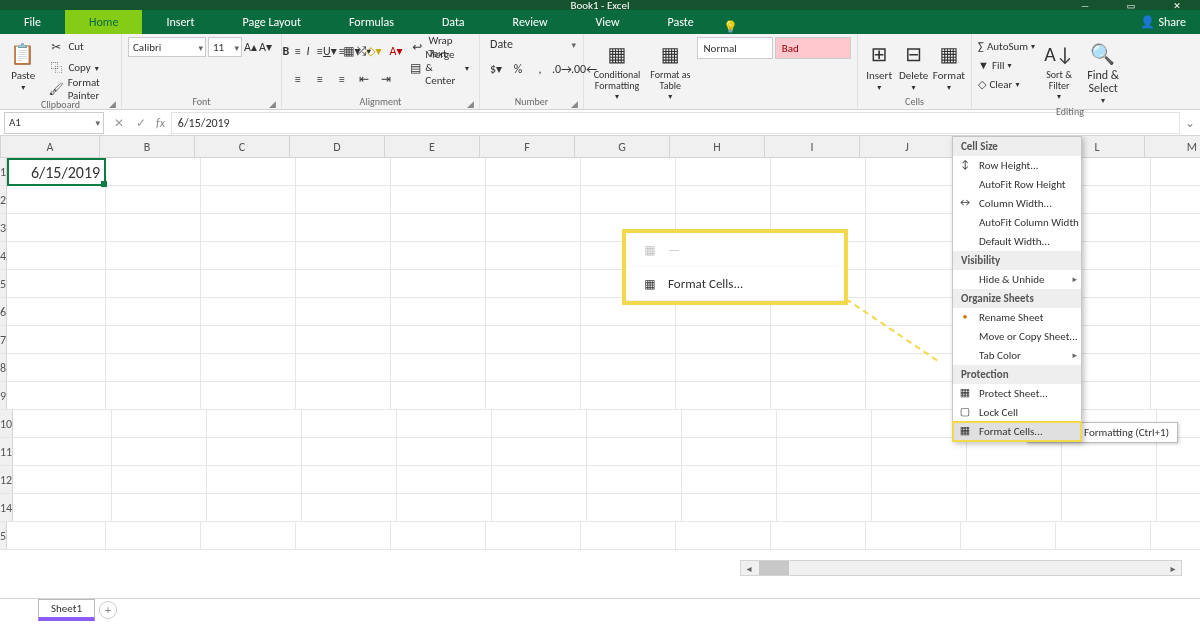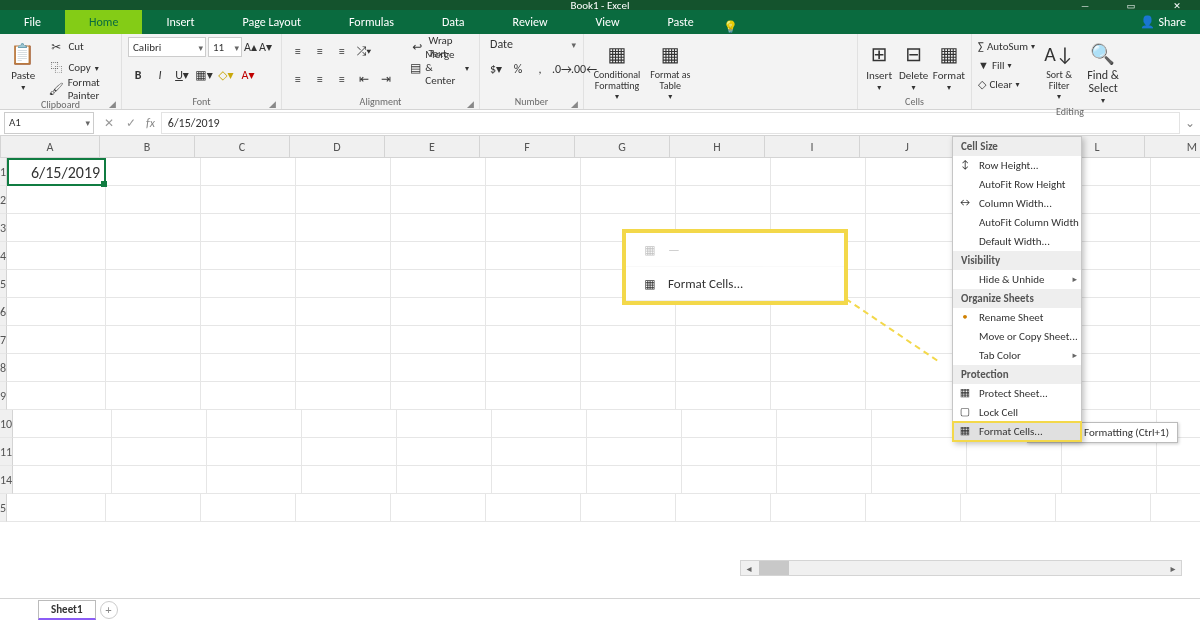--- a/index.html
+++ b/index.html
@@ -33,21 +33,21 @@
 .style-gal{display:flex;flex-direction:column;gap:2px;width:160px}
 .style-gal .row{display:flex;gap:2px}
 .style-cell{flex:1;height:22px;border:1px solid #ccc;font-size:11px;display:flex;align-items:center;padding:0 6px}
 .style-normal{background:#fff}
 .style-bad{background:#ffc7ce;color:#9c0006}
 .style-good{background:#c6efce;color:#006100}
 .style-neutral{background:#ffeb9c;color:#9c5700}
 .edit-col{display:flex;flex-direction:column;gap:1px;font-size:11px}
 .edit-col .erow{display:flex;align-items:center;gap:3px;height:18px}
 .namebar{height:26px;background:#fff;border-bottom:1px solid #d4d4d4;display:flex;align-items:center}
-.namebox{width:90px;height:22px;border:1px solid #ccc;margin-left:4px;display:flex;align-items:center;padding:0 4px;font-size:11px;position:relative}
+.namebox{width:100px;height:22px;border:1px solid #ccc;margin-left:4px;display:flex;align-items:center;padding:0 4px;font-size:11px;position:relative}
 .namebox::after{content:"▾";position:absolute;right:3px;font-size:9px;color:#666}
 .fx-btns{display:flex;margin:0 4px}
 .fx-btns div{width:22px;text-align:center;color:#999;font-size:12px}
 .fx-lab{font-style:italic;font-size:12px;margin-right:6px;color:#888}
 .formula-area{flex:1;height:22px;border:1px solid #e3e3e3;padding:0 6px;font-size:12px;display:flex;align-items:center}
 .expand{width:20px;text-align:center;color:#888}
 .sheet{position:relative;height:462px;overflow:hidden}
 .colhdr{display:flex;height:22px;border-bottom:1px solid #d4d4d4}
 .rownum-col{width:36px;background:#f0f0f0;border-right:1px solid #d4d4d4}
 .ch{flex:0 0 95px;background:#f0f0f0;border-right:1px solid #d4d4d4;text-align:center;line-height:22px;font-size:12px;color:#555}
@@ -64,21 +64,21 @@
 .callout-line{position:absolute;left:846px;top:162px;width:110px;height:0;border-top:2px dashed #f3d84a;transform:rotate(34deg);transform-origin:left;z-index:4}
 .dropdown{position:absolute;right:118px;top:0;width:130px;background:#fff;border:1px solid #c6c6c6;box-shadow:2px 2px 6px rgba(0,0,0,.25);z-index:30}
 .dd-hdr{background:#eee;padding:3px 8px;font-size:11px;font-weight:600;color:#555}
 .dd-item{padding:3px 8px 3px 26px;font-size:11px;position:relative;white-space:nowrap}
 .dd-item.hot{background:#e0e0e0;outline:2px solid #f3d84a;outline-offset:-1px}
 .dd-item .ddi{position:absolute;left:4px;top:2px;width:16px;height:16px;font-size:11px;text-align:center}
 .dd-item .arr{position:absolute;right:4px;top:3px;font-size:9px;color:#666}
 .tooltip{position:absolute;right:22px;top:286px;background:#fff;border:1px solid #bbb;padding:3px 8px;font-size:11px;z-index:29;box-shadow:1px 1px 3px rgba(0,0,0,.2)}
 .sheet-tabs{height:22px;background:#fff;border-top:1px solid #d4d4d4;display:flex;align-items:center;padding-left:38px;gap:4px}
 .stab{padding:2px 12px;border:1px solid #bbb;border-bottom:none;font-size:11px;background:#fff}
-.stab.active{border-bottom:2px solid #8b5cf6;font-weight:700}
+.stab.active{border-bottom:4px solid #8b5cf6;font-weight:400}
 .newtab{width:18px;height:18px;border:1px solid #ccc;border-radius:50%;text-align:center;line-height:16px;font-size:12px;color:#888}
 .hscroll{position:absolute;bottom:22px;right:18px;left:740px;height:16px;background:#f0f0f0;border:1px solid #d4d4d4;display:flex;align-items:center}
 .hscroll .th{width:30px;height:14px;background:#c8c8c8;margin-left:2px}
 .hscroll .ar{width:16px;text-align:center;font-size:10px;color:#666}
 u.ul{text-decoration:underline}
 </style>
 </head>
 <body>
 
 <div class="titlebar">
@@ -127,21 +127,21 @@
             <span class="ic-sm">🖌</span>
             <span>Format Painter</span>
           </div>
       </div>
     </div>
     <div class="group-label">Clipboard</div>
     <div class="dlaunch">◢</div>
   </div>
 
   <div class="group" style="width:160px">
-    <div class="group-body" style="flex-direction:column;gap:4px">
+    <div class="group-body" style="flex-direction:row;gap:4px">
       <div class="font-sel">
         <div class="combo" style="width:78px">Calibri</div>
         <div class="combo" style="width:34px">11</div>
         <div class="b">A▴</div>
         <div class="b">A▾</div>
       </div>
       <div class="btnrow">
         <div class="b">
             <b>B</b>
           </div>
@@ -212,20 +212,24 @@
           <div class="ic">▦</div>
           <span style="font-size:10px;line-height:1.1;text-align:center">Conditional Formatting</span>
           <span style="font-size:8px">▾</span>
         </div>
       <div class="big-btn" style="width:46px">
           <div class="ic">▦</div>
           <span style="font-size:10px;line-height:1.1;text-align:center">Format as Table</span>
           <span style="font-size:8px">▾</span>
         </div>
       <div class="style-gal">
+        <div class="row">
+          <div class="style-cell style-normal">Normal</div>
+          <div class="style-cell style-bad">Bad</div>
+        </div>
       </div>
     </div>
   </div>
 
   <div class="group" style="width:114px">
     <div class="group-body">
       <div class="big-btn" style="width:34px">
           <div class="ic">⊞</div>
           <span>Insert</span>
           <span style="font-size:8px">▾</span>
@@ -462,20 +466,36 @@
         <div class="cell"></div>
         <div class="cell"></div>
         <div class="cell"></div>
         <div class="cell"></div>
         <div class="cell"></div>
         <div class="cell"></div>
         <div class="cell"></div>
       </div>
       <div class="row">
         <div class="rn">11</div>
+        <div class="cell first"></div>
+        <div class="cell"></div>
+        <div class="cell"></div>
+        <div class="cell"></div>
+        <div class="cell"></div>
+        <div class="cell"></div>
+        <div class="cell"></div>
+        <div class="cell"></div>
+        <div class="cell"></div>
+        <div class="cell"></div>
+        <div class="cell"></div>
+        <div class="cell"></div>
+        <div class="cell"></div>
+      </div>
+      <div class="row">
+        <div class="rn">12</div>
         <div class="cell first"></div>
         <div class="cell"></div>
         <div class="cell"></div>
         <div class="cell"></div>
         <div class="cell"></div>
         <div class="cell"></div>
         <div class="cell"></div>
         <div class="cell"></div>
         <div class="cell"></div>
         <div class="cell"></div>

